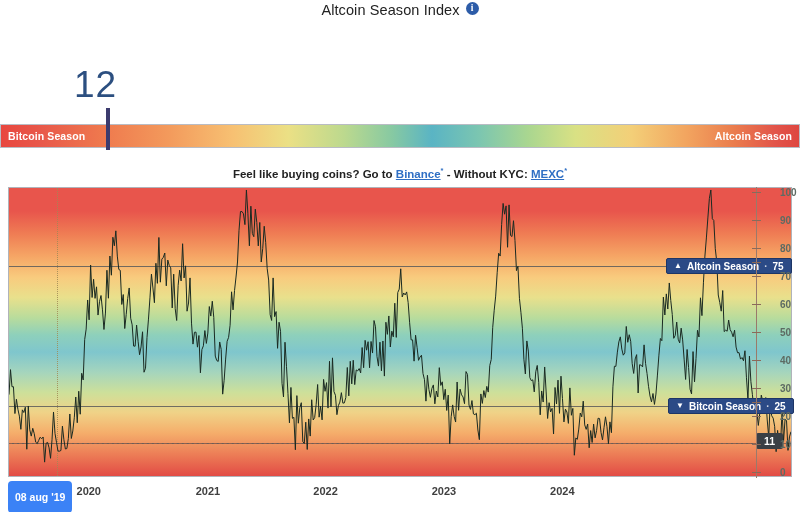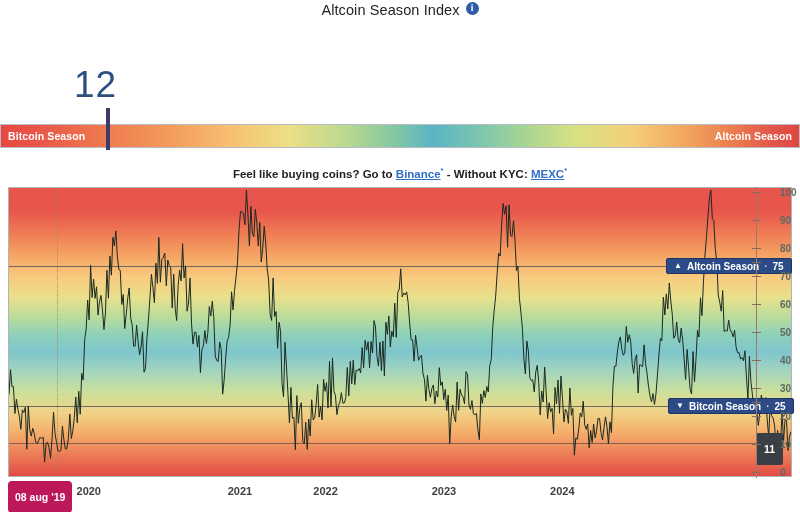--- a/index.html
+++ b/index.html
@@ -111,35 +111,35 @@
     background:#2b4a86; border:1px solid #1d3566; border-radius:2px;
     white-space:nowrap;
   }
   .badge .tri { font-size:8px; line-height:1; }
   .badge .sep { opacity:.75; }
   .badge-alt { top:258px; left:666px; }
   .badge-btc { top:398px; left:668px; }
   .badge-cur {
     position:absolute; top:433px; left:756px; height:16px;
     display:flex; align-items:center; justify-content:center;
-    padding:16px 8px; font-size:10.5px; font-weight:bold; color:#fff;
+    padding:0 8px; font-size:10.5px; font-weight:bold; color:#fff;
     background:#3a3f45; border-radius:2px;
   }
 
   
   .xaxis { position:absolute; top:481px; left:0; width:800px; height:26px; }
   .xlbl {
     position:absolute; top:4px; font-size:11px; font-weight:bold; color:#3f3f3f;
     transform:translateX(-50%);
   }
   .xbadge {
     position:absolute; top:0px; left:8px; height:18px;
     display:flex; align-items:center; padding:16px 7px;
     font-size:10.5px; font-weight:bold; color:#fff;
-    background:#be185d; border-radius:4px; white-space:nowrap;
+    background:#3b82f6; border-radius:4px; white-space:nowrap;
   }
 </style>
 </head>
 <body>
 
 <div class="page">
 
   <div class="title-row">
     <span class="title-text">Altcoin Season Index</span>
     <span class="info-icon">i</span>
@@ -211,21 +211,21 @@
         <div class="tick-lbl" style="top: 33px;">90</div>
         <div class="tick" style="top: 5px;"></div>
         <div class="tick-lbl" style="top: 5px;">100</div>
       </div>
   </div>
 
   <div class="xaxis">
     <div class="xbadge">08 aug '19</div>
     <div id="xticks">
         <div class="xlbl" style="left: 88.752px;">2020</div>
-        <div class="xlbl" style="left: 207.92px; margin-left: 32px;">2021</div>
+        <div class="xlbl" style="left: 207.92px;">2021</div>
         <div class="xlbl" style="left: 325.52px;">2022</div>
         <div class="xlbl" style="left: 443.904px;">2023</div>
         <div class="xlbl" style="left: 562.288px;">2024</div>
         <div class="xlbl" style="left: 680.672px; margin-top: 36px;">2025</div>
       </div>
   </div>
 
 </div>
 
 </body></html>

